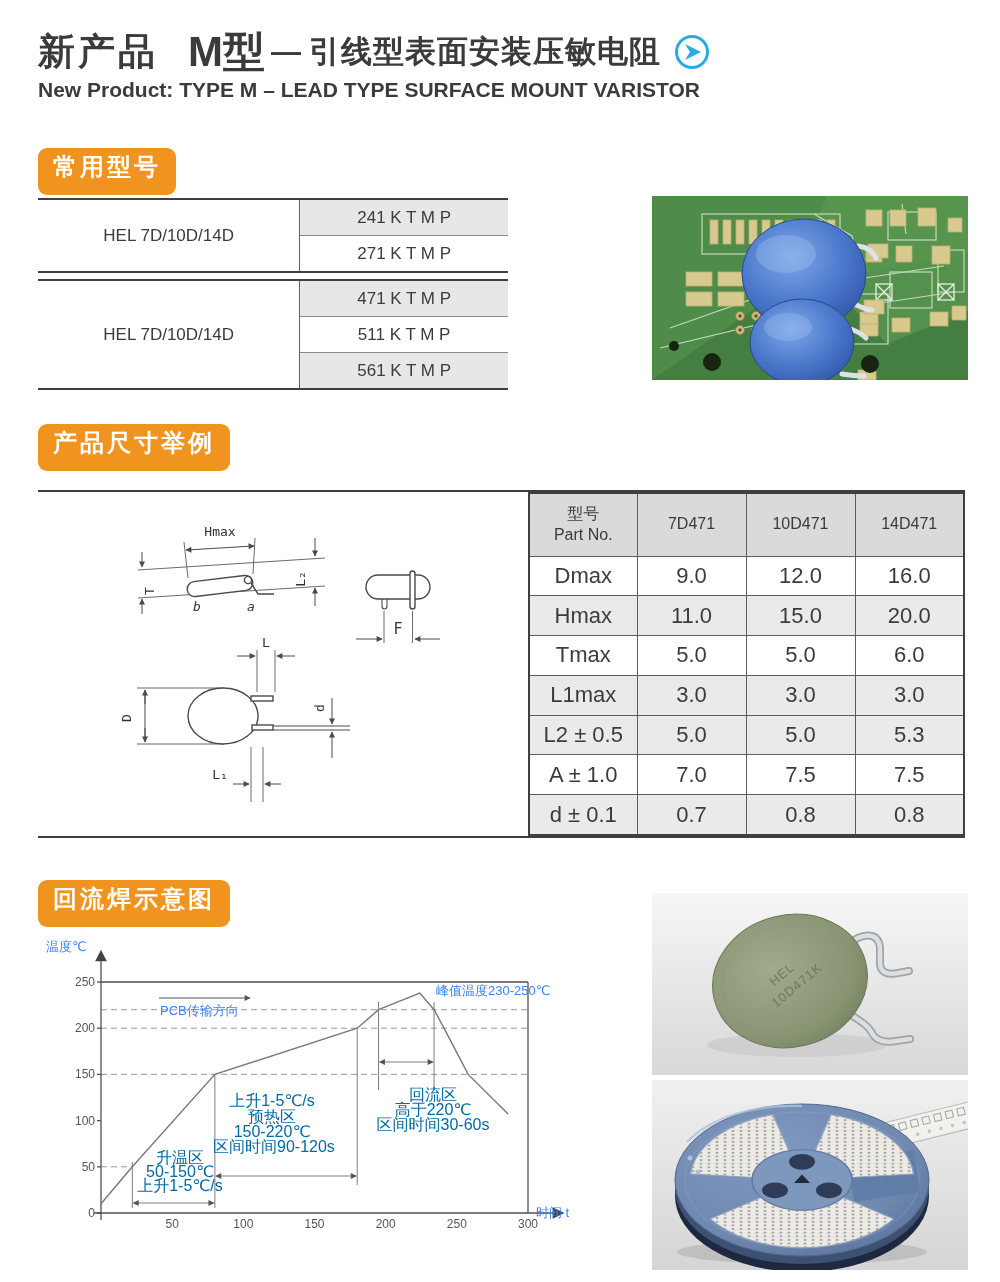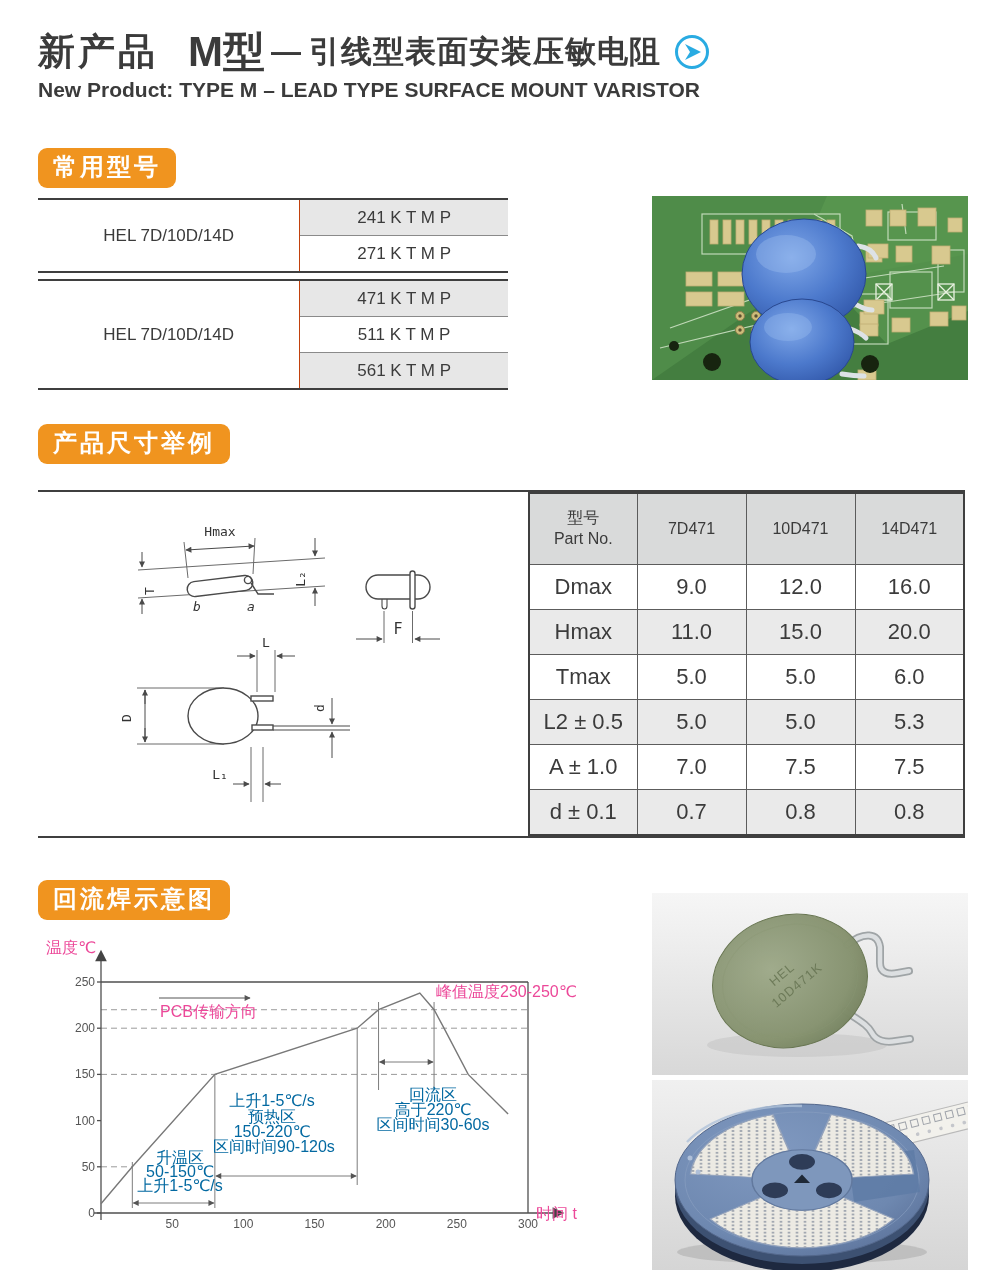--- a/index.html
+++ b/index.html
@@ -9,21 +9,21 @@
   
   .title-row{left:38px;top:24px;display:flex;align-items:center;white-space:nowrap;}
   .t-zh1{font-size:37px;font-weight:700;letter-spacing:3px;}
   .t-m{font-size:42px;font-weight:700;margin-left:30px;}
   .t-dash{font-size:30px;font-weight:700;margin:0 8px 0 6px;}
   .t-zh3{font-size:31px;font-weight:700;letter-spacing:1px;}
   .t-icon{margin-left:12px;margin-top:4px;}
   .subtitle{left:38px;top:78px;font-size:21px;font-weight:700;letter-spacing:0px;}
   
   .badge{background:#F0941F;color:#fff;font-size:24px;font-weight:700;letter-spacing:3px;
-         padding:3px 15px 5px 15px;border-radius:9px;display:inline-block;}
+         padding:3px 15px 12px 15px;border-radius:9px;display:inline-block;}
   
   .models{left:38px;top:198px;width:470px;}
   .mtable{width:470px;border-collapse:collapse;table-layout:fixed;
           border-top:2px solid #3f3f3f;border-bottom:2px solid #3f3f3f;}
   .mtable.g2{margin-top:6px;}
   .mtable td{height:35px;text-align:center;font-size:17px;color:#3b3b3b;padding:0;}
   .mtable td.series{width:258px;border-right:1px solid #c2410c;}
   .mtable td.part{width:205px;}
   .mtable td.part.divider{border-bottom:1px solid #8a8a8a;}
   .mtable td.shade{background:#E7E7E7;}
@@ -34,21 +34,21 @@
   .dtable{position:absolute;right:0;top:0;width:435px;height:344px;border-collapse:collapse;
           table-layout:fixed;border:2px solid #3f3f3f;background:#fff;}
   .dtable td{border:1px solid #5c5c5c;text-align:center;font-size:22px;color:#3b3b3b;padding:0;}
   .dtable tr.h td{height:54px;background:#D9DADA;line-height:1.3;font-size:16px;}
   .dtable tr.r td{height:34px;}
   .dtable tr.shade td{background:#EAEAEA;}
   .dwg-label{font-family:"DejaVu Sans Mono","Liberation Mono",monospace;font-size:13px;fill:#333;}
   .dwg-label.it{font-style:italic;}
   
   .chart-wrap{left:38px;top:930px;width:575px;height:322px;}
-  .chart-wrap .lbl{position:absolute;font-size:16px;color:#ec4899;white-space:nowrap;}
+  .chart-wrap .lbl{position:absolute;font-size:13px;color:#3b82f6;white-space:nowrap;}
   .zone{position:absolute;font-size:16px;color:#0369a1;text-align:center;line-height:14px;}
   .zone div{white-space:nowrap;}
   .ctick{font-size:12px;fill:#555;}
   .cdash{stroke:#9a9a9a;stroke-width:1;stroke-dasharray:6,4;}
   .cax{stroke:#4f4f4f;stroke-width:1.3;fill:none;}
   .cgd{stroke:#7c7c7c;stroke-width:1;fill:none;}
   svg text{user-select:none;}
 </style>
 </head>
 <body>
@@ -312,20 +312,26 @@
       <td>Hmax</td>
       <td>11.0</td>
       <td>15.0</td>
       <td>20.0</td>
     </tr>
     <tr class="r">
       <td>Tmax</td>
       <td>5.0</td>
       <td>5.0</td>
       <td>6.0</td>
+    </tr>
+    <tr class="r shade">
+      <td>L1max</td>
+      <td>3.0</td>
+      <td>3.0</td>
+      <td>3.0</td>
     </tr>
     <tr class="r shade">
       <td>L2 ± 0.5</td>
       <td>5.0</td>
       <td>5.0</td>
       <td>5.3</td>
     </tr>
     <tr class="r">
       <td>A ± 1.0</td>
       <td>7.0</td>

